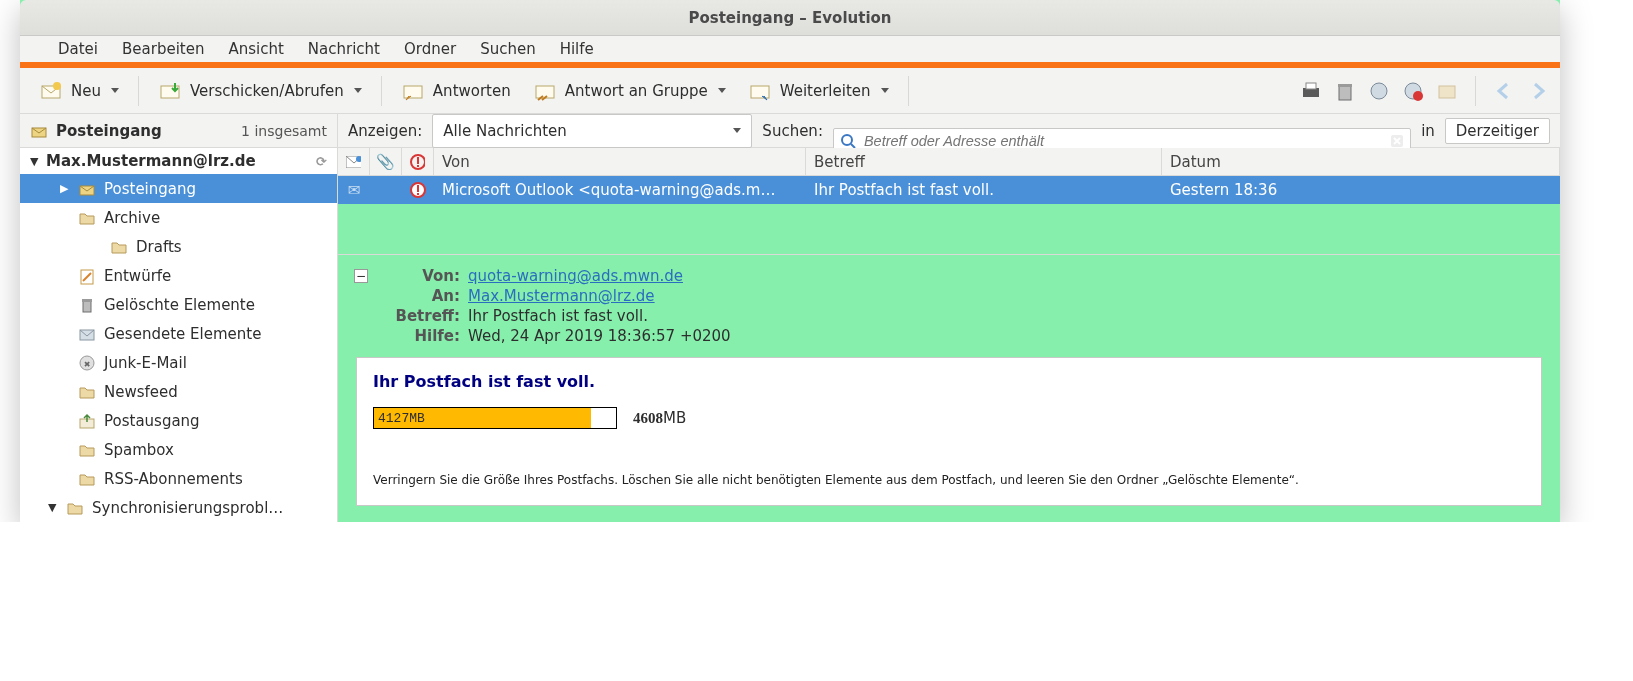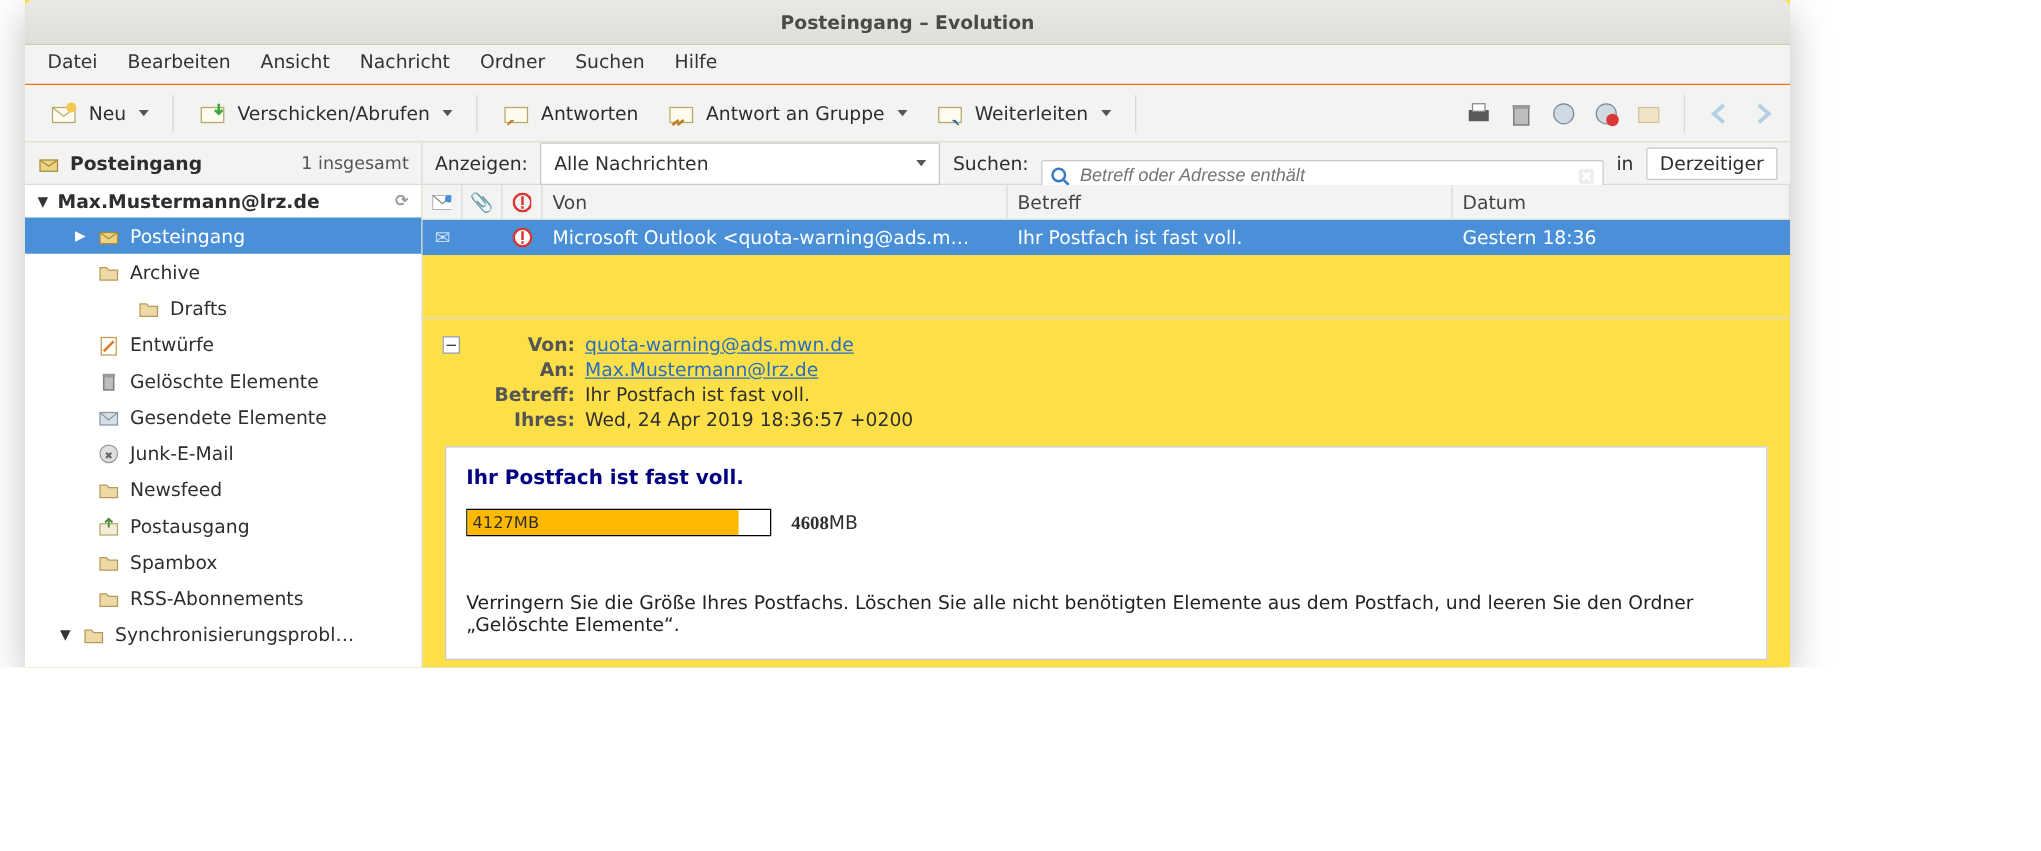--- a/index.html
+++ b/index.html
@@ -1,23 +1,23 @@
 <!DOCTYPE html>
 <html><head>
 <meta charset="utf-8">
 <style>
   * { box-sizing: border-box; }
   html, body { margin:0; padding:0; font-family: "DejaVu Sans","Segoe UI",sans-serif; font-size:15px; color:#2e2e2e; }
   body { background:#fff; padding:0 20px; }
-  .window { width:1412px; background:#fde047; box-shadow:0 10px 30px rgba(0,0,0,0.25); }
+  .window { width:1540px; background:#86efac; box-shadow:0 10px 30px rgba(0,0,0,0.25); }
   
   .titlebar { height:36px; background:linear-gradient(#e8e8e5,#dededb); display:flex; align-items:center; justify-content:center; font-weight:600; color:#4a4a4a; border-top-left-radius:6px; border-top-right-radius:6px; border-bottom:1px solid #c9c9c7; }
   .titlebar-text { font-size:15px; }
   
-  .menubar { height:32px; background:#f3f3f2; border-bottom:1px solid #f97316; display:flex; align-items:flex-start; padding:0 6px; gap:0; }
+  .menubar { height:32px; background:#f3f3f2; border-bottom:6px solid #f97316; display:flex; align-items:flex-end; padding:0 26px; gap:0; }
   .menu-item { padding:4px 12px; color:#333; cursor:default; }
   
   .toolbar { height:46px; background:#f3f3f2; border-bottom:1px solid #dadad8; display:flex; align-items:center; padding:0 8px; }
   .tbtn { display:flex; align-items:center; gap:8px; padding:4px 10px; border:1px solid transparent; border-radius:3px; cursor:default; }
   .tdrop { width:0;height:0;border-left:4px solid transparent;border-right:4px solid transparent;border-top:5px solid #555; margin-left:2px; }
   .tb-icon { width:24px; height:24px; display:flex; align-items:center; justify-content:center; font-size:18px; }
   .tsep { width:1px; height:30px; background:#d8d8d6; margin:0 8px; }
   .tb-right { margin-left:auto; display:flex; align-items:center; gap:6px; }
   .sq-icon { width:28px; height:28px; display:flex; align-items:center; justify-content:center; font-size:18px; border-radius:3px; }
   
@@ -57,24 +57,24 @@
   .listrow { height:28px; display:flex; align-items:stretch; background:#4a90d9; color:#fff; }
   .listrow > div { display:flex; align-items:center; padding:0 8px; }
   .preview { border-top:1px solid #dadad8; padding:12px 18px 6px 18px; }
   .hdrgrid { display:grid; grid-template-columns:78px auto; row-gap:2px; column-gap:8px; margin-left:26px; }
   .hlabel { text-align:right; font-weight:700; color:#555; }
   .hlink { color:#2a6ebf; text-decoration:underline; }
   .msgbody-wrap { margin-top:12px; border:1px solid #c8c8c6; background:#fff; padding:14px 16px 18px 16px; }
   .msgtitle { color:#000080; font-weight:700; font-size:16px; }
   .quota-row { margin-top:16px; display:flex; align-items:center; gap:16px; }
   .quota-bar { width:244px; height:22px; border:1px solid #000; display:flex; }
-  .quota-fill { background:#ffb900; height:100%; display:flex; align-items:center; padding-left:4px; font-size:13px; }
+  .quota-fill { background:#ffb900; height:100%; display:flex; align-items:center; padding-left:4px; font-size:13px;font-family:Liberation Mono, monospace; }
   .quota-rest { background:#fff; height:100%; }
   .quota-total b { font-weight:700;font-family:Liberation Serif, serif; }
-  .msgtext { margin-top:44px; font-size:15px; color:#222; }
+  .msgtext { margin-top:44px; font-size:12px; color:#222; }
   .collapse-btn { position:relative; left:-2px; top:2px; float:left; width:14px; height:14px; border:1px solid #999; display:flex; align-items:center; justify-content:center; font-size:12px; line-height:1; background:#fff; }
   
   svg { display:block; }
 </style>
 </head>
 <body>
 
 <div class="window">
 
   <div class="titlebar">
@@ -401,21 +401,21 @@
 
       <div class="preview">
         <div class="collapse-btn">−</div>
         <div class="hdrgrid">
           <div class="hlabel">Von:</div>
           <div><a class="hlink">quota-warning@ads.mwn.de</a></div>
           <div class="hlabel">An:</div>
           <div><a class="hlink">Max.Mustermann@lrz.de</a></div>
           <div class="hlabel">Betreff:</div>
           <div>Ihr Postfach ist fast voll.</div>
-          <div class="hlabel">Ihres:</div>
+          <div class="hlabel">Hilfe:</div>
           <div>Wed, 24 Apr 2019 18:36:57 +0200</div>
         </div>
         <div class="msgbody-wrap">
           <div class="msgtitle">Ihr Postfach ist fast voll.</div>
           <div class="quota-row">
             <div class="quota-bar">
               <div class="quota-fill" id="quota-fill" style="width: 89.6%;">
                   <span>4127MB</span>
                 </div>
               <div class="quota-rest" id="quota-rest" style="width: 10.4%;"></div>

